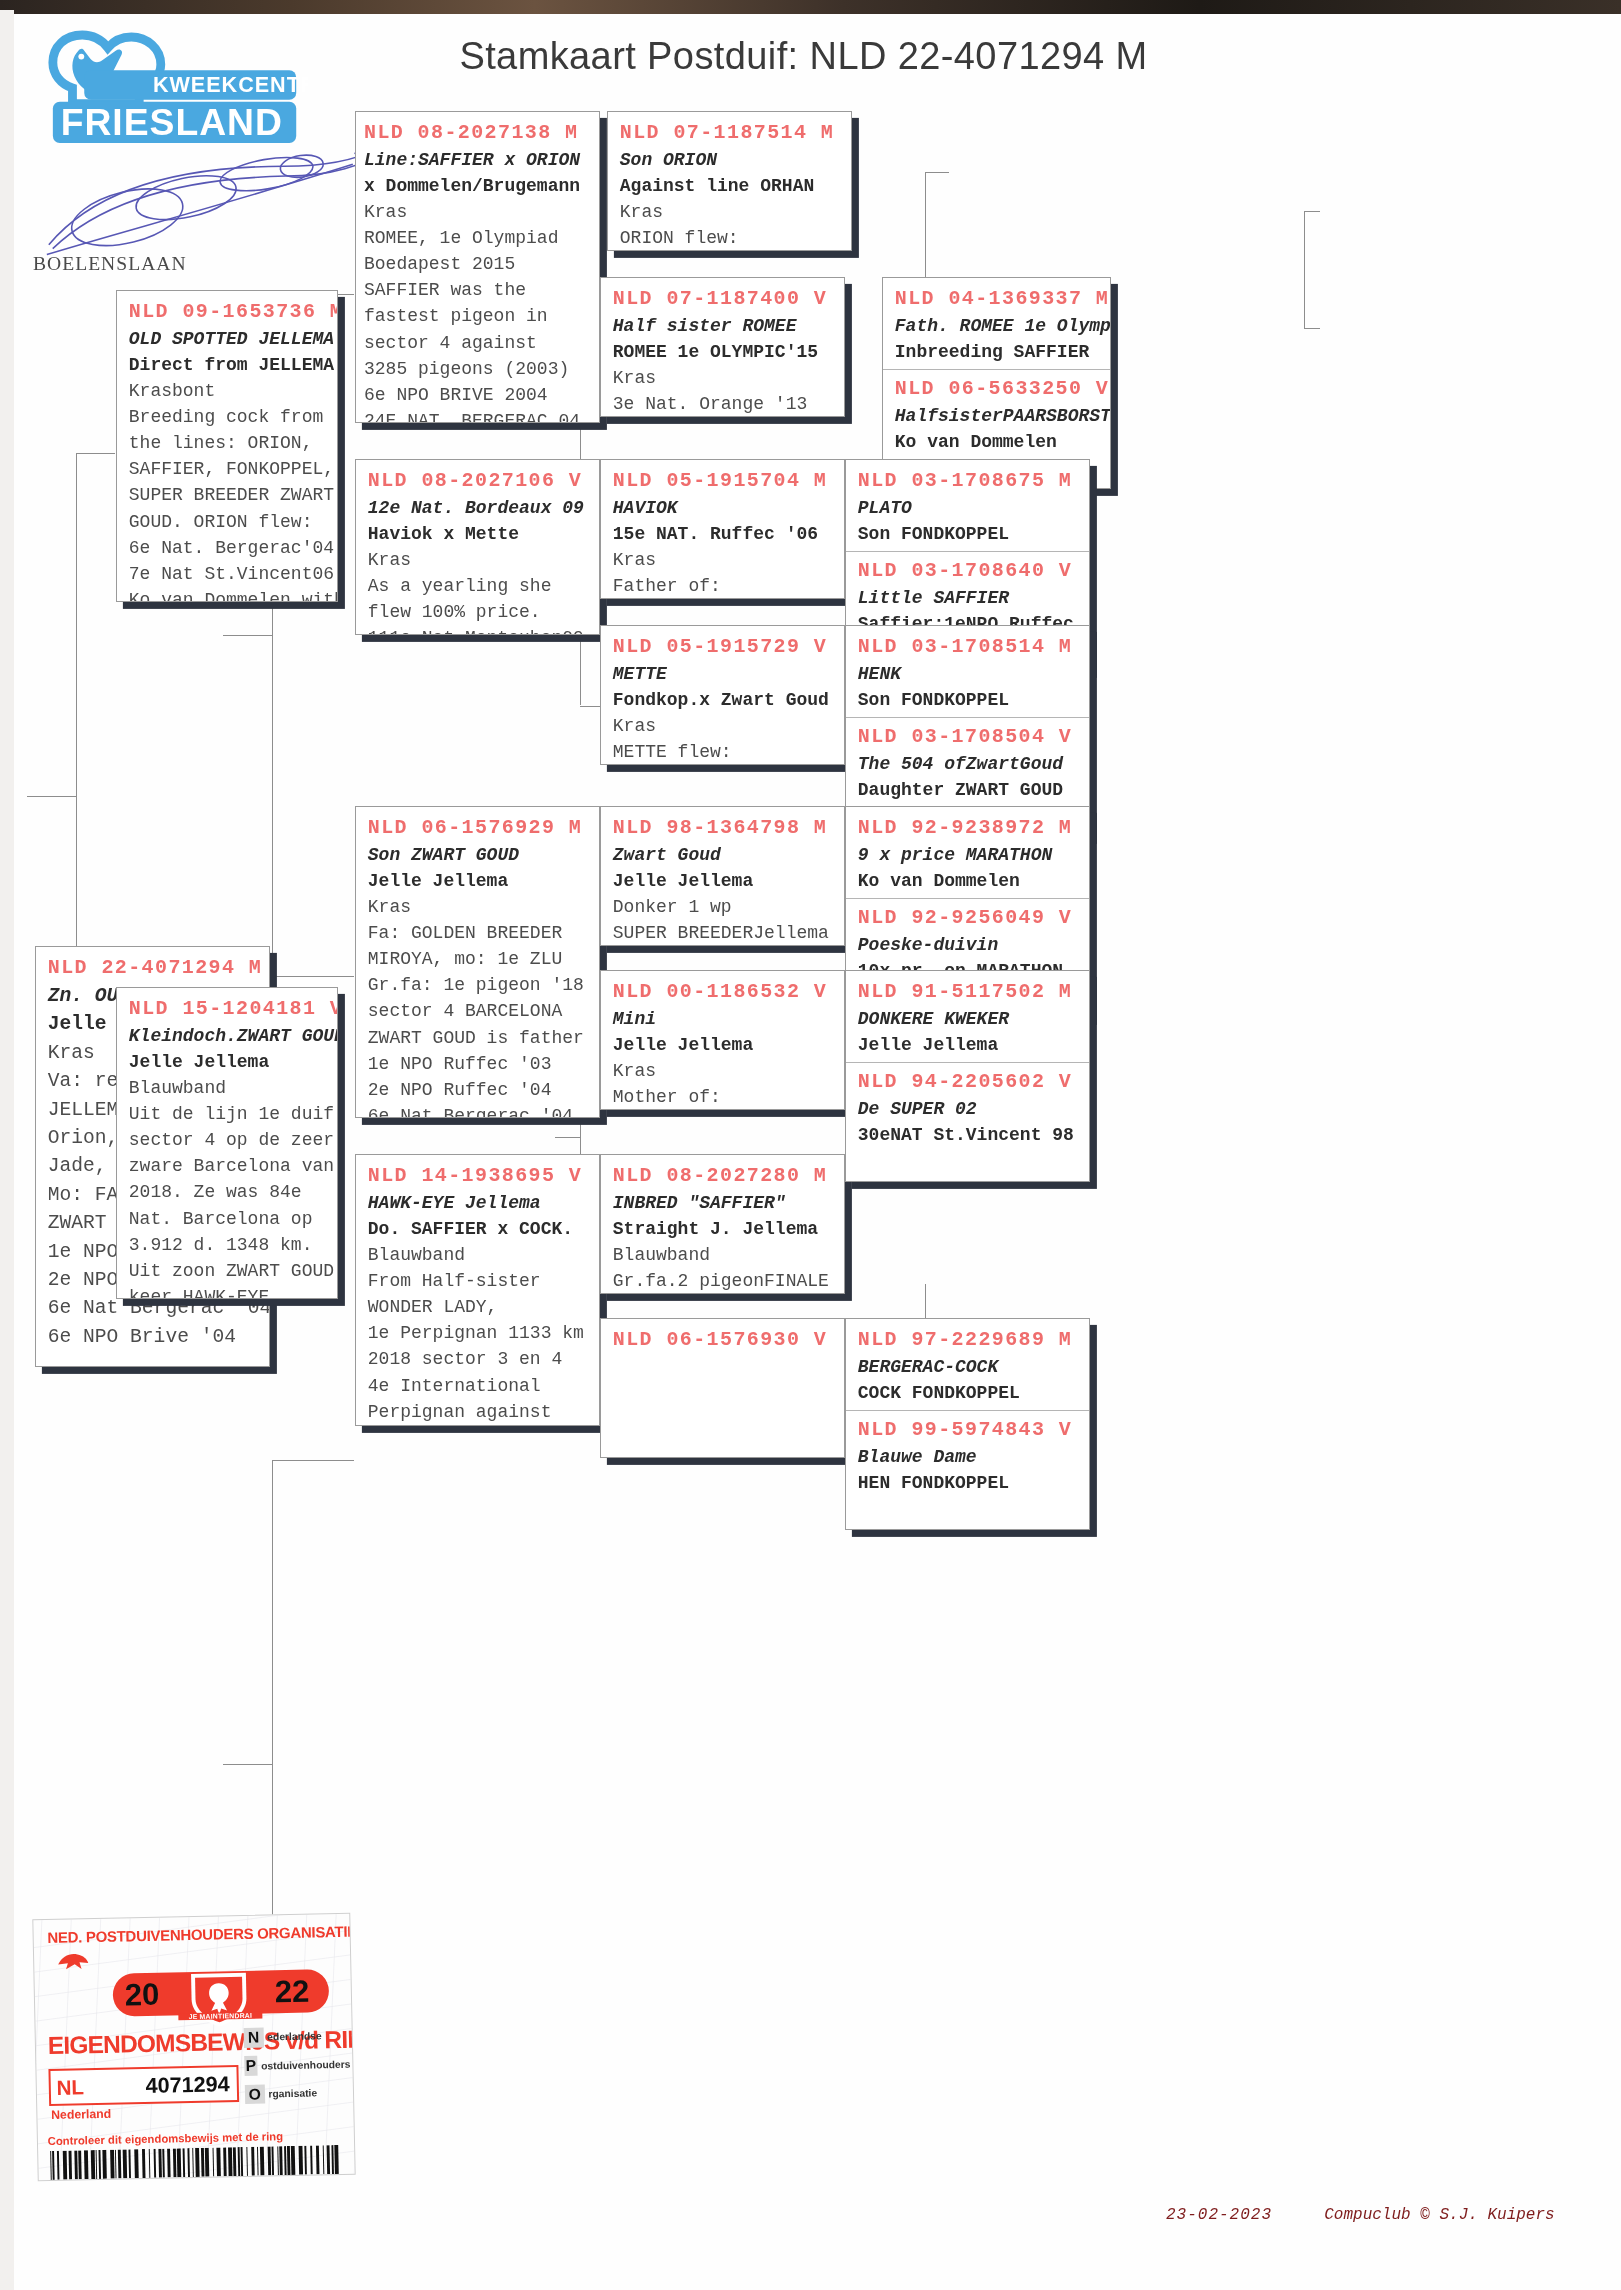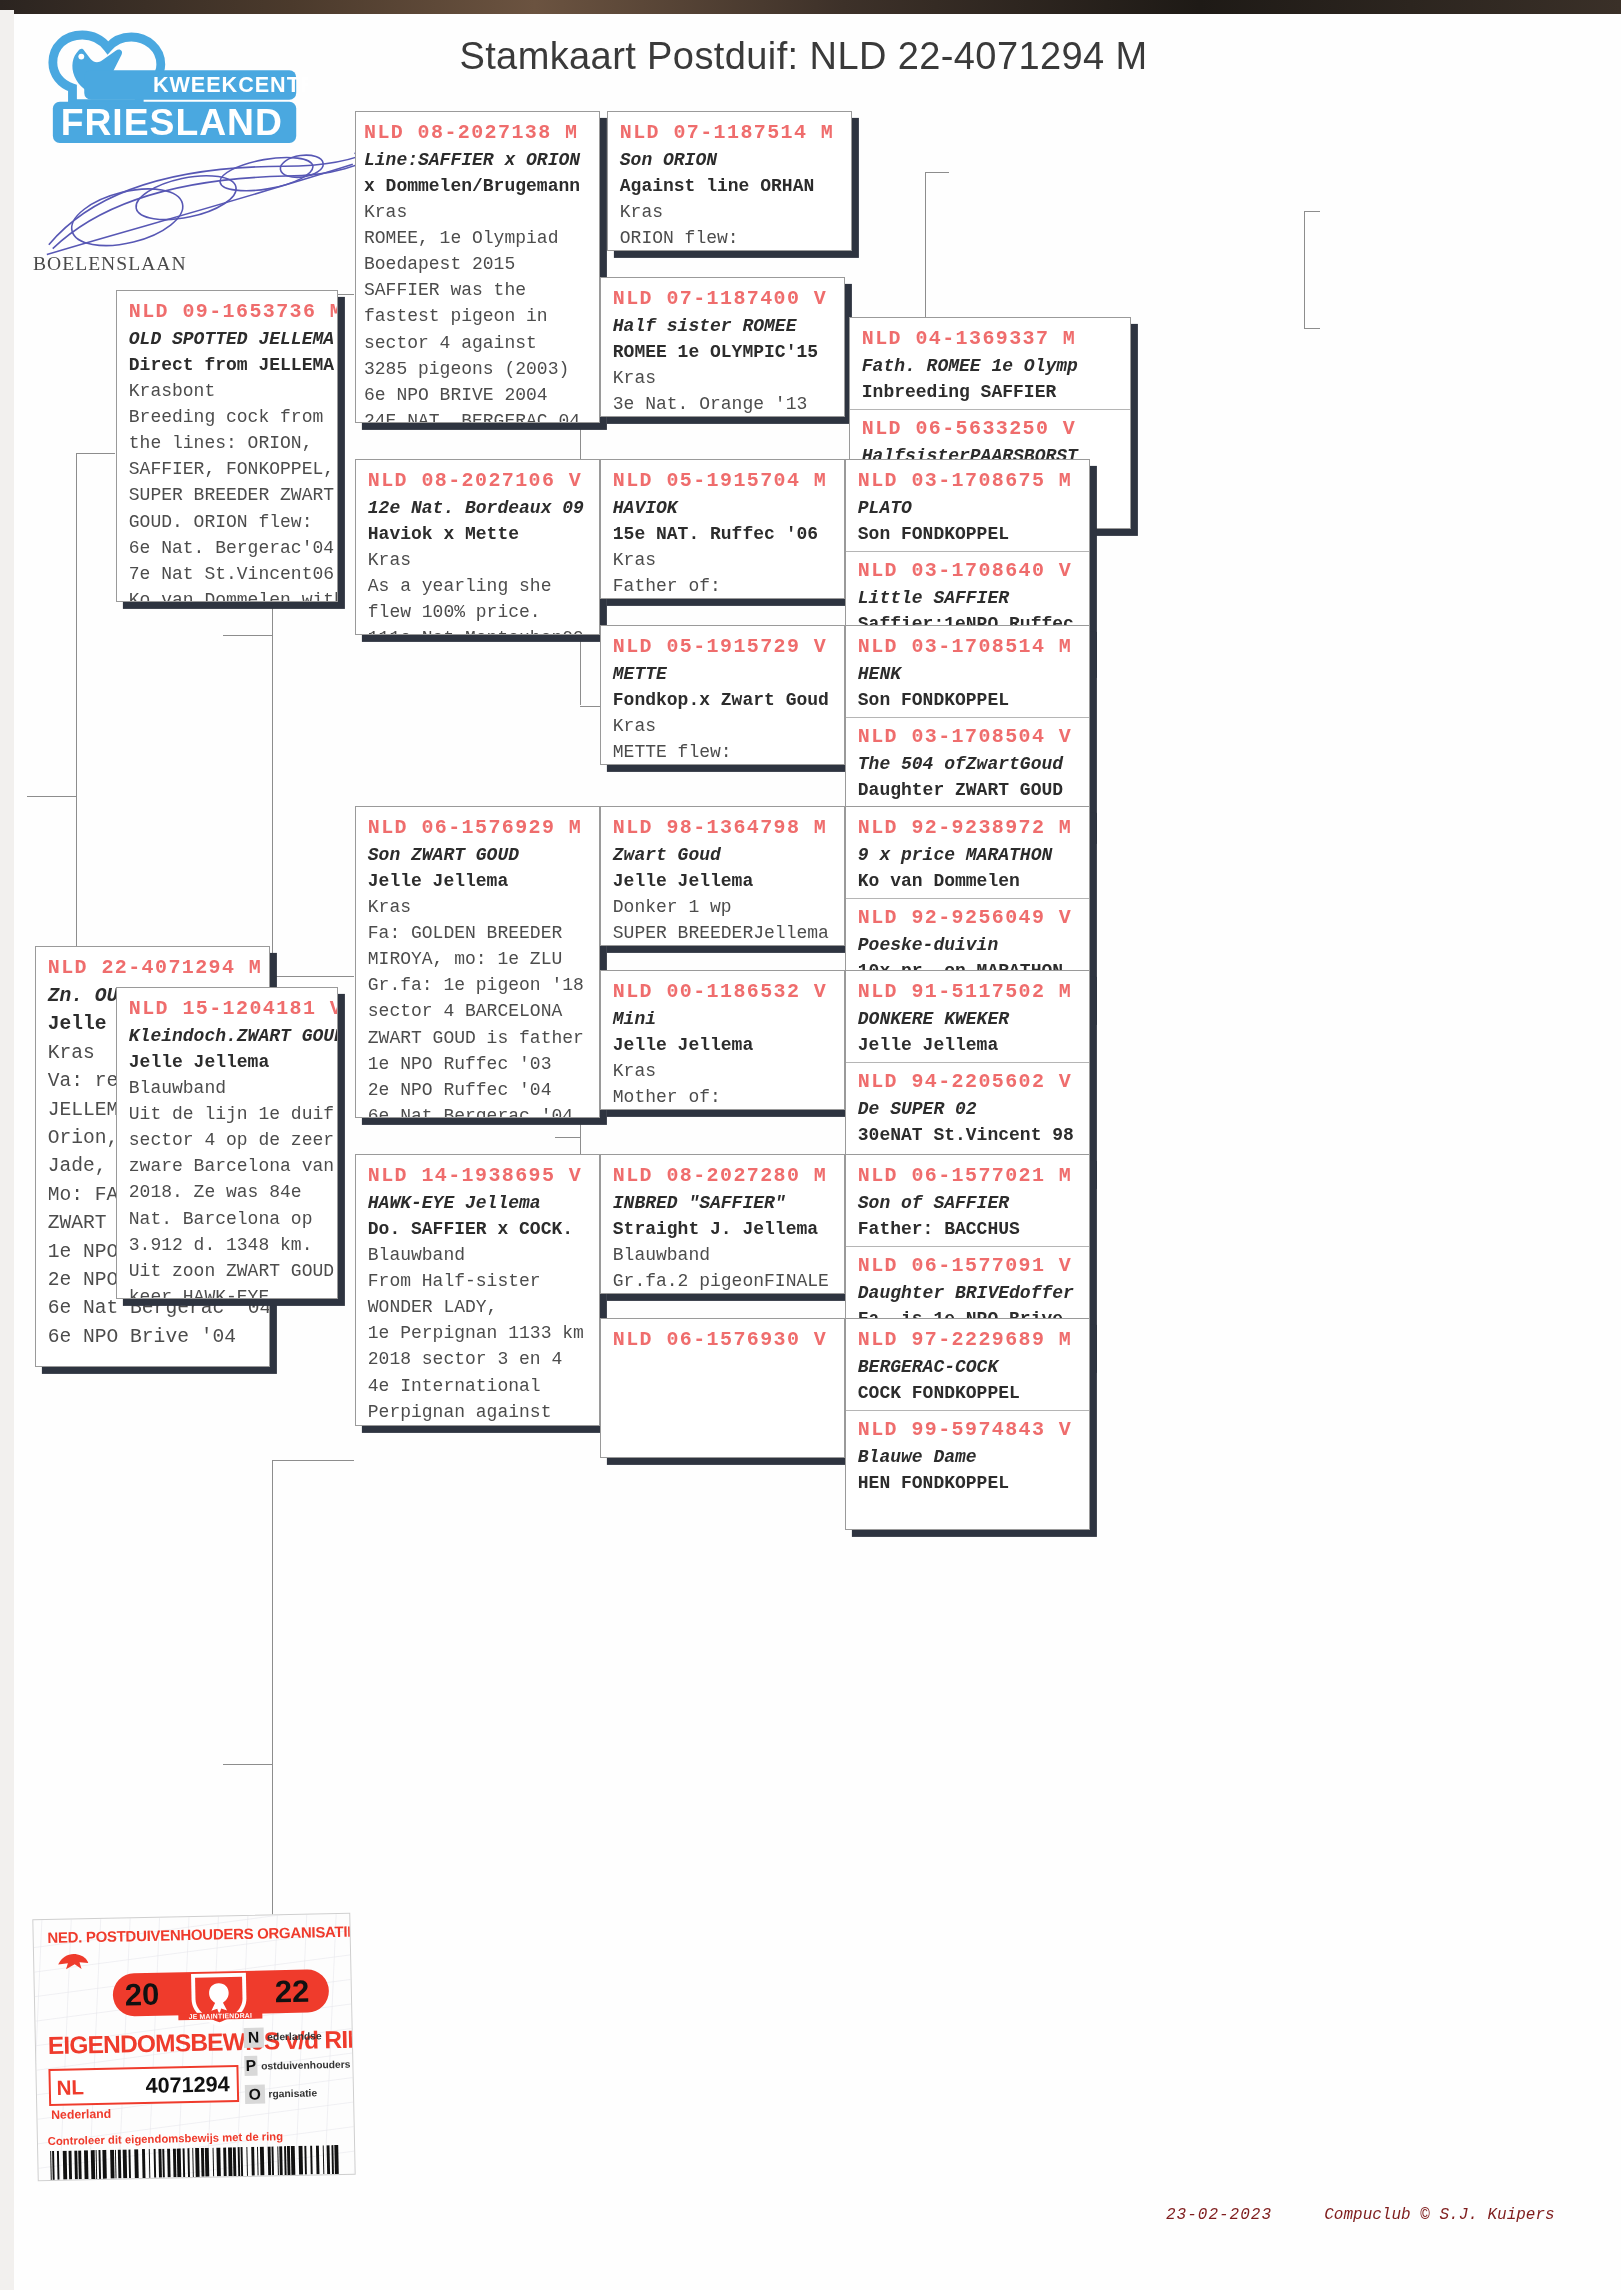--- a/index.html
+++ b/index.html
@@ -386,21 +386,21 @@
         <div class="ln sm b">Straight J. Jellema</div>
         <div class="ln sm">Blauwband</div>
         <div class="ln sm">Gr.fa.2 pigeonFINALE</div>
       </div>
   </div>
   <div class="box" style="left:600px;top:1318px;width:245px;height:140px;">
     <div class="ring">NLD 06-1576930 V</div>
   </div>
 
 
-  <div class="box" style="left:849px;top:277px;width:282px;height:212px;margin-top:40px;">
+  <div class="box" style="left:882px;top:277px;width:229px;height:212px;">
     <div class="ring">NLD 04-1369337 M</div>
     <div>
         <div class="ln sm i">Fath. ROMEE 1e Olymp</div>
         <div class="ln sm b">Inbreeding SAFFIER</div>
       </div>
     <div class="divider"></div>
     <div class="ring">NLD 06-5633250 V</div>
     <div>
         <div class="ln sm i">HalfsisterPAARSBORST</div>
         <div class="ln sm b">Ko van Dommelen</div>
@@ -456,33 +456,20 @@
         <div class="ln sm b">Jelle Jellema</div>
       </div>
     <div class="divider"></div>
     <div class="ring">NLD 94-2205602 V</div>
     <div>
         <div class="ln sm i">De SUPER 02</div>
         <div class="ln sm b">30eNAT St.Vincent 98</div>
       </div>
   </div>
 
-  <div class="box" style="left:845px;top:1154px;width:245px;height:212px;">
-    <div class="ring">NLD 06-1577021 M</div>
-    <div>
-        <div class="ln sm i">Son of SAFFIER</div>
-        <div class="ln sm b">Father: BACCHUS</div>
-      </div>
-    <div class="divider"></div>
-    <div class="ring">NLD 06-1577091 V</div>
-    <div>
-        <div class="ln sm i">Daughter BRIVEdoffer</div>
-        <div class="ln sm b">Fa. is 1e NPO Brive</div>
-      </div>
-  </div>
 
   <div class="box" style="left:845px;top:1318px;width:245px;height:212px;">
     <div class="ring">NLD 97-2229689 M</div>
     <div>
         <div class="ln sm i">BERGERAC-COCK</div>
         <div class="ln sm b">COCK FONDKOPPEL</div>
       </div>
     <div class="divider"></div>
     <div class="ring">NLD 99-5974843 V</div>
     <div>

